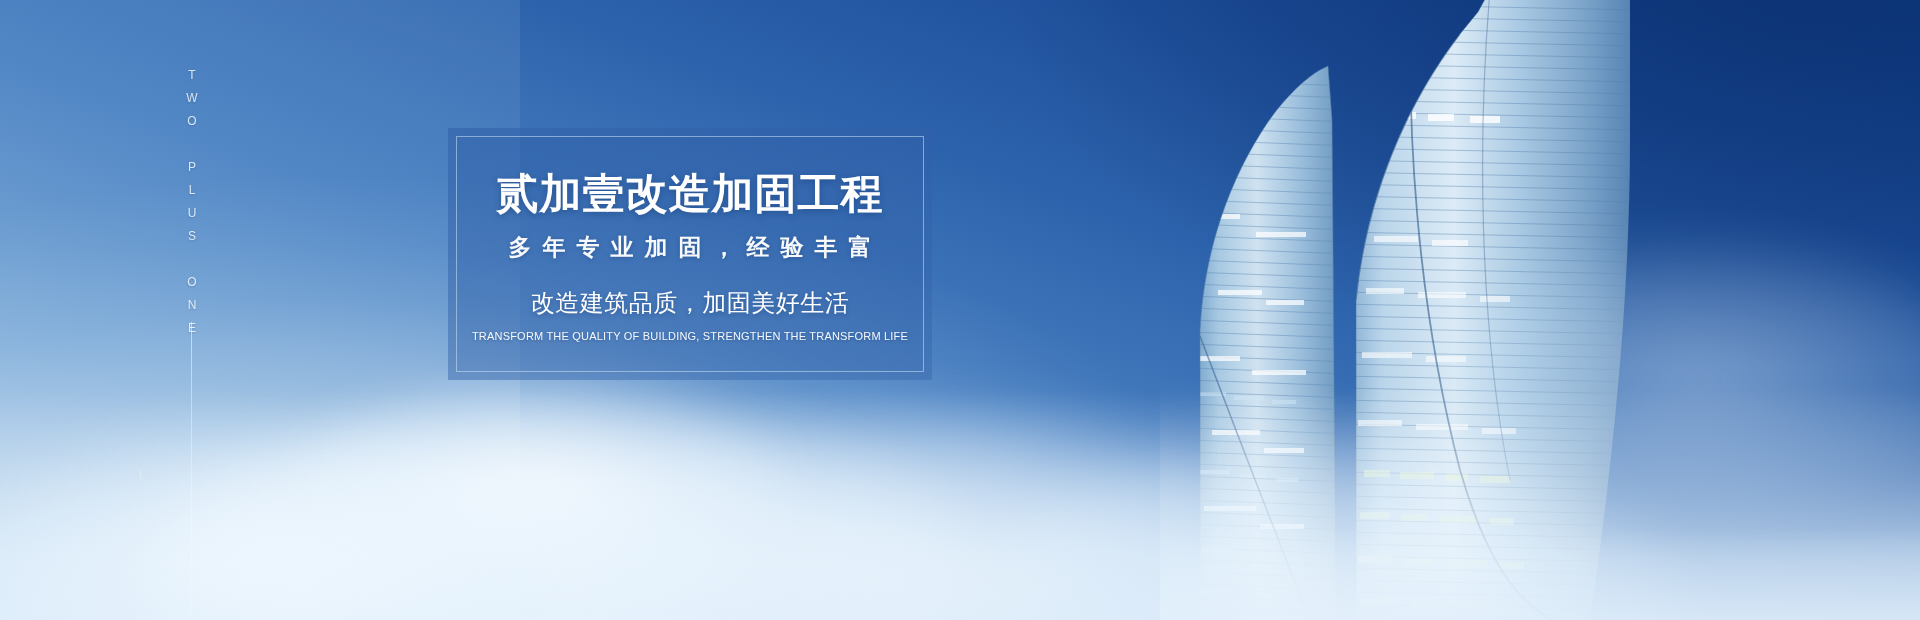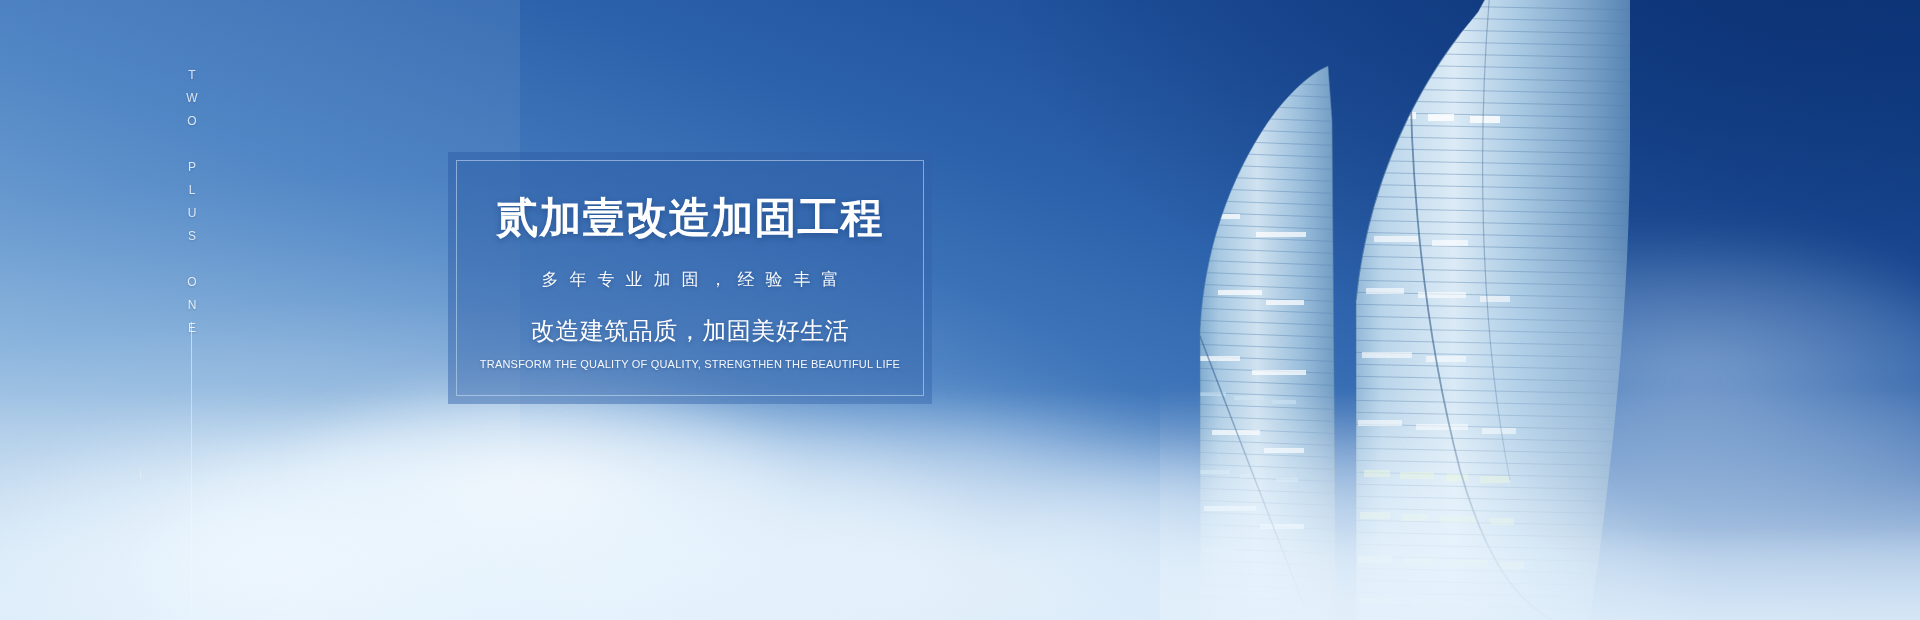--- a/index.html
+++ b/index.html
@@ -62,42 +62,42 @@
     background:linear-gradient(180deg, rgba(255,255,255,0.55) 0%, rgba(255,255,255,0.30) 45%, rgba(255,255,255,0.12) 100%);
   }
   .vmark{
     position:absolute;left:146px;top:470px;
     color:rgba(255,255,255,0.42);font-size:9px;letter-spacing:1px;
     transform:rotate(90deg);transform-origin:left top;white-space:nowrap;
   }
 
   
   .panel{
-    position:absolute;left:448px;top:152px;width:484px;height:252px;
+    position:absolute;left:448px;top:128px;width:484px;height:252px;
     background:linear-gradient(180deg, rgba(47,96,168,0.58) 0%, rgba(52,101,172,0.55) 55%, rgba(58,106,174,0.50) 100%);
     box-sizing:border-box;
   }
   .panel-inner-border{
     position:absolute;left:8px;top:8px;right:8px;bottom:8px;
     border:1px solid rgba(205,225,245,0.55);
     pointer-events:none;
   }
   .panel-content{
     position:absolute;left:0;right:0;top:0;bottom:0;
     display:flex;flex-direction:column;align-items:center;justify-content:flex-start;
     padding-top:44px;box-sizing:border-box;
   }
   .title{
     color:#ffffff;font-size:42px;font-weight:700;letter-spacing:1px;
     line-height:1.05;white-space:nowrap;
     text-shadow:0 2px 6px rgba(10,40,90,0.35);
   }
   .subtitle{
-    margin-top:28px;
-    color:rgba(255,255,255,0.96);font-size:17px;font-weight:400;
+    margin-top:16px;
+    color:rgba(255,255,255,0.96);font-size:23px;font-weight:700;
     letter-spacing:11px;white-space:nowrap;text-indent:11px;
     text-shadow:0 1px 4px rgba(10,40,90,0.30);
   }
   .tagline{
     margin-top:24px;
     color:#ffffff;font-size:24px;font-weight:400;letter-spacing:0.5px;
     white-space:nowrap;
     text-shadow:0 2px 5px rgba(10,40,90,0.32);
   }
   .caption{
@@ -337,17 +337,17 @@
   </div>
   <div class="vline"></div>
   <div class="vmark">一</div>
 
   <div class="panel">
     <div class="panel-inner-border"></div>
     <div class="panel-content">
       <div class="title">贰加壹改造加固工程</div>
       <div class="subtitle">多年专业加固，经验丰富</div>
       <div class="tagline">改造建筑品质，加固美好生活</div>
-      <div class="caption">TRANSFORM THE QUALITY OF QUALITY, STRENGTHEN THE BEAUTIFUL LIFE</div>
+      <div class="caption">TRANSFORM THE QUALITY OF BUILDING, STRENGTHEN THE TRANSFORM LIFE</div>
     </div>
   </div>
 
 </div>
 
 </body></html>

